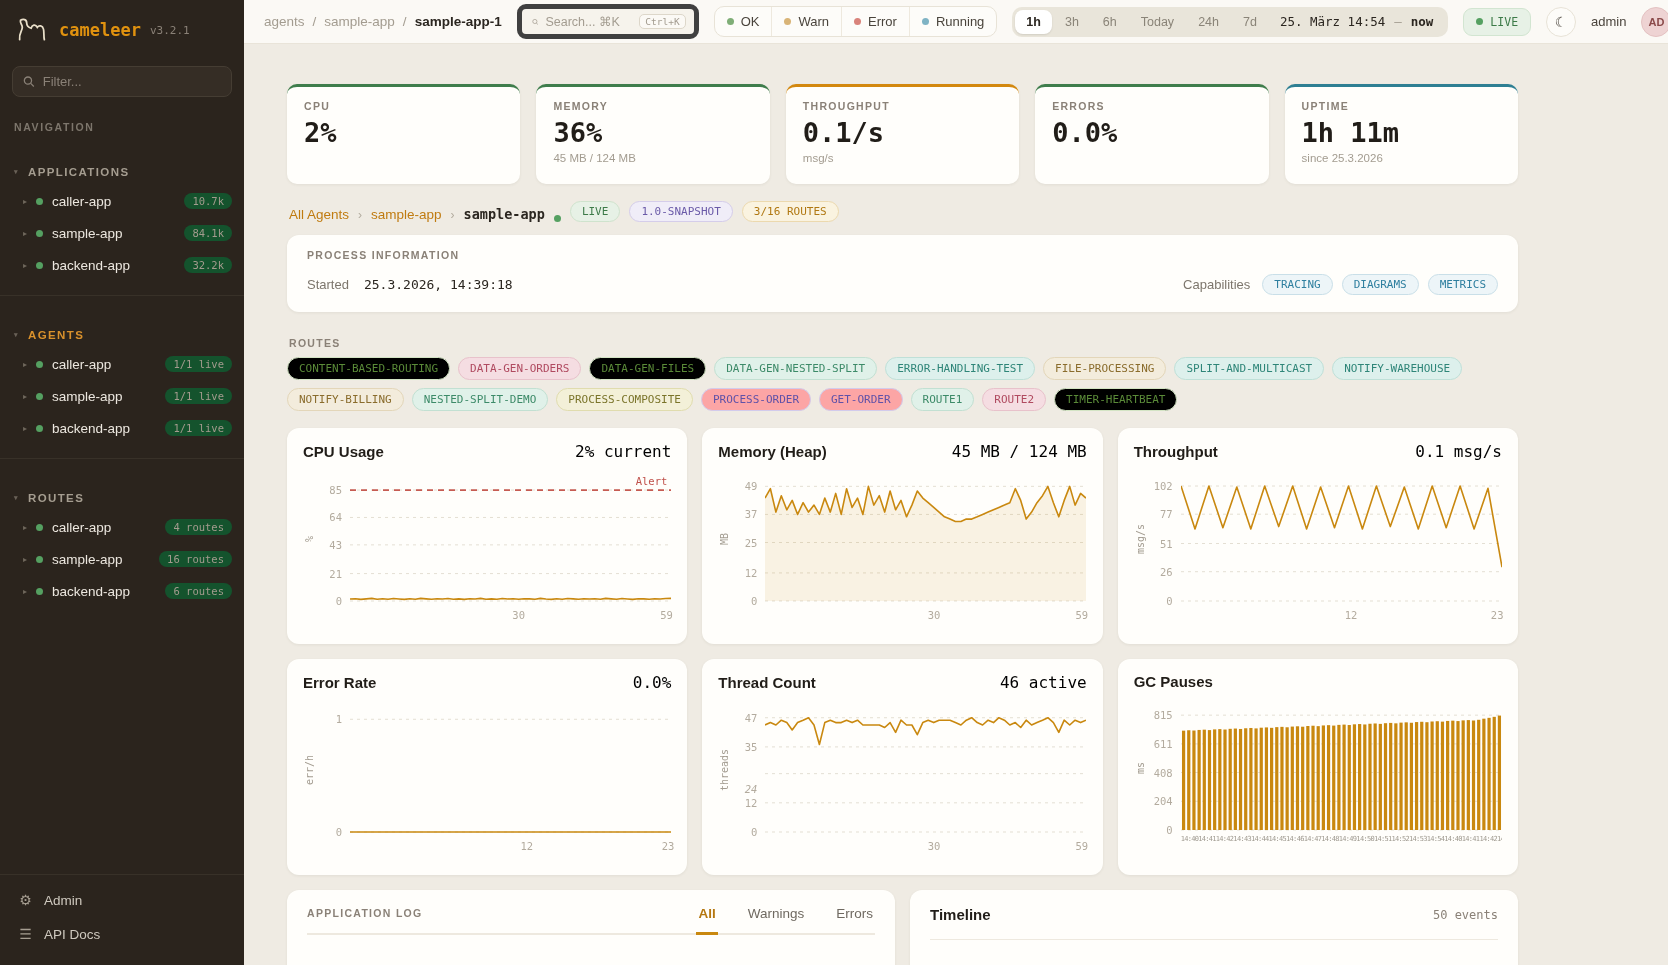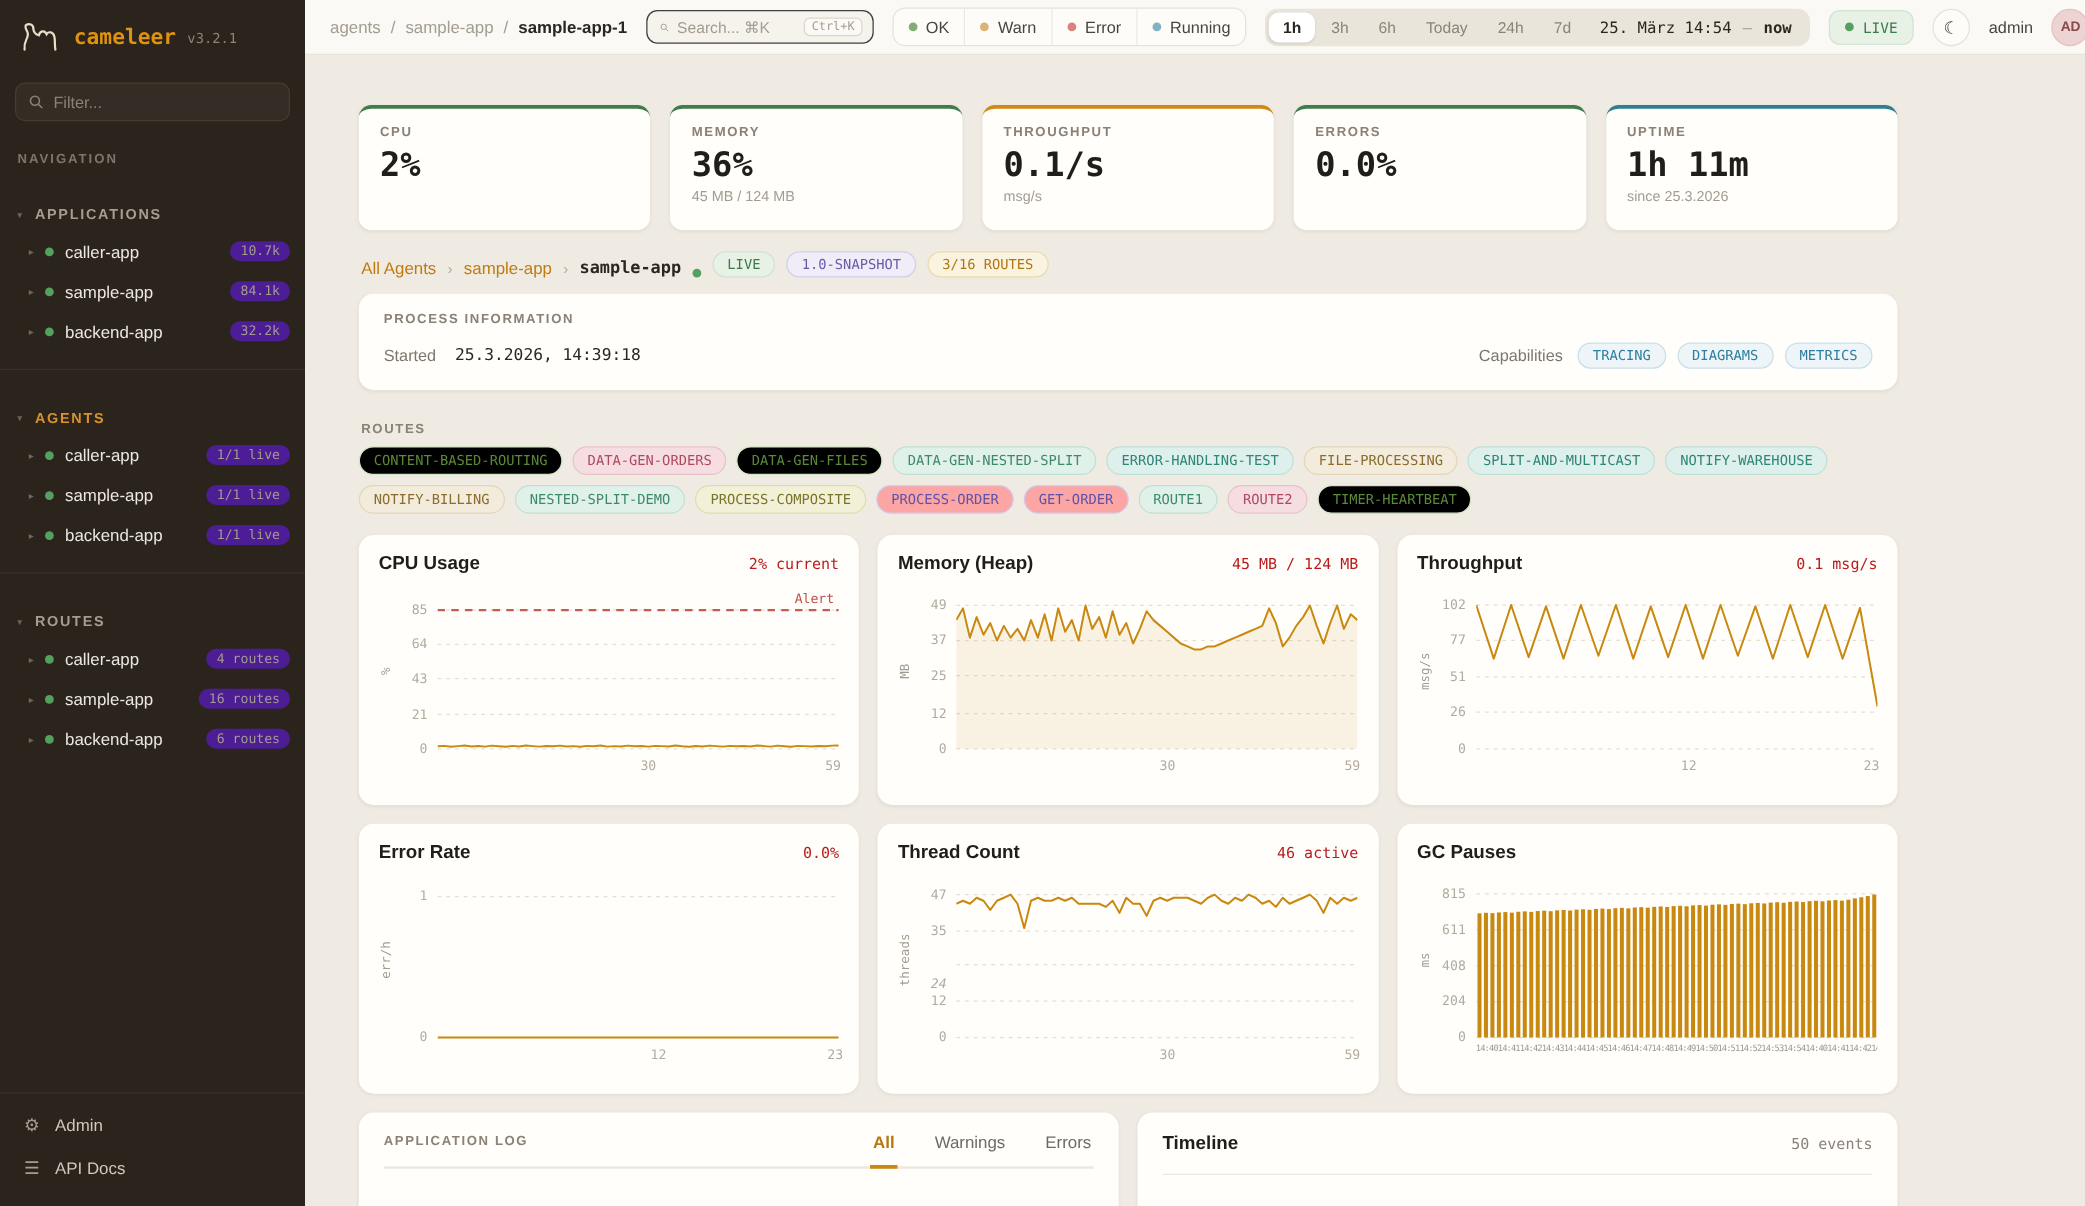--- a/index.html
+++ b/index.html
@@ -22,32 +22,32 @@
   .side-section.bordered { border-top:1px solid #383128; margin-top:4px; padding-top:10px; }
   .section-head { display:flex; align-items:center; gap:9px; padding:7px 14px; font-size:11.5px;
     letter-spacing:1.4px; font-weight:bold; color:#a59d90; cursor:pointer;margin-top:16px; }
   .section-head.active { color:#d9912c; }
   .caret { font-size:7px; color:#6a6258; }
   .side-item { display:flex; align-items:center; gap:9px; padding:8px 12px 8px 23px; font-size:13.5px;
     color:#ece7df; cursor:pointer; }
   .tri { font-size:8px; color:#6f675c; }
   .dot-g { width:7px; height:7px; border-radius:50%; background:#55a061; flex-shrink:0; }
   .side-badge { margin-left:auto; font-family:"DejaVu Sans Mono",monospace; font-size:10.5px;
-    color:#a39b8e; background:#4c1d95; border-radius:99px; padding:2px 8px; }
+    color:#a39b8e; background:#14532d; border-radius:99px; padding:2px 8px; }
   .side-footer { margin-top:auto; border-top:1px solid #383128; padding:8px 0 14px; }
   .footer-item { display:flex; align-items:center; gap:11px; padding:9px 18px; font-size:13.5px; color:#cfc9bf; cursor:pointer; }
   .footer-icon { color:#a59d90; font-size:14px; width:15px; text-align:center; }
 
   
   .main { flex:1; display:flex; flex-direction:column; min-width:0; }
   .topbar { height:44px; flex-shrink:0; background:#fbf9f5; border-bottom:1px solid #e9e4d9;
     display:flex; align-items:center; padding:0 20px; gap:15px; }
   .crumbs { display:flex; gap:8px; font-size:13.5px; color:#a39c90; align-items:center; white-space:nowrap; }
   .crumb-last { color:#2b2620; font-weight:bold; }
-  .searchbox { display:flex; align-items:center; gap:7px; background:#f6f3ec; border:1px solid #404040;
+  .searchbox { display:flex; align-items:center; gap:7px; background:#f6f3ec; border:5px solid #404040;
     border-radius:9px; padding:5px 8px 5px 10px; width:182px; color:#a39c90; flex-shrink:0; }
   .searchbox input { border:none; background:none; outline:none; font-size:12.5px; color:#6f6960; width:100%; }
   .searchbox input::placeholder { color:#a39c90; }
   .kbd { font-family:"DejaVu Sans Mono",monospace; font-size:9.5px; color:#a39c90;
     border:1px solid #ddd7ca; border-radius:5px; padding:1px 5px; background:#fbf9f5; white-space:nowrap; }
   .filter-group { display:flex; border:1px solid #e8e3d7; border-radius:10px; background:#fdfcf9; overflow:hidden; flex-shrink:0; }
   .filter-seg { display:flex; align-items:center; gap:7px; padding:7px 12px; font-size:13px; color:#4a443c;
     border-left:1px solid #eee9de; cursor:pointer; white-space:nowrap; }
   .filter-seg:first-child { border-left:none; }
   .fdot { width:7px; height:7px; border-radius:50%; }
@@ -105,21 +105,21 @@
   .t-pink   { background:#f5dde2; border-color:#e8c2cb; color:#b04a60; }
   .t-tan    { background:#f3ecdc; border-color:#e3d6b9; color:#8a6c2c; }
   .t-yellow { background:#f3f0d8; border-color:#e0dcae; color:#7a742a; }
   .t-purple { background:#fca5a5; border-color:#d2cbec; color:#5f51a8; }
 
   .charts-grid { display:grid; grid-template-columns:repeat(3,1fr); gap:15px; margin-bottom:15px; }
   .chart-card { background:#fffefb; border-radius:12px; box-shadow:0 1px 3px rgba(60,50,30,.07);
     padding:14px 16px; height:216px; }
   .chart-head { display:flex; justify-content:space-between; align-items:baseline; }
   .chart-title { font-size:15px; font-weight:bold; color:#211d18; }
-  .chart-value { font-family:"DejaVu Sans Mono",monospace; font-size:12px; color:#b91c1c; }
+  .chart-value { font-family:"DejaVu Sans Mono",monospace; font-size:16px; color:#000000; }
   .chart-body { display:flex; margin-top:14px; height:150px; align-items:flex-start; }
   .ylab { writing-mode:vertical-rl; transform:rotate(180deg); font-family:"DejaVu Sans Mono",monospace;
     font-size:10px; color:#a39c90; height:128px; display:flex; align-items:center; justify-content:center; width:13px; flex-shrink:0; }
   .yticks { position:relative; width:26px; height:128px; flex-shrink:0; margin-right:8px; }
   .yticks span { position:absolute; right:0; font-family:"DejaVu Sans Mono",monospace; font-size:10.5px; color:#b3ab9e; }
   .plot { position:relative; flex:1; height:128px; }
   .plot svg { display:block; }
   .xtick { position:absolute; bottom:-18px; transform:translateX(-50%); font-family:"DejaVu Sans Mono",monospace;
     font-size:10.5px; color:#b3ab9e; }
   .alert-label { position:absolute; right:4px; font-family:"DejaVu Sans Mono",monospace; font-size:10.5px; color:#c0504a; }

